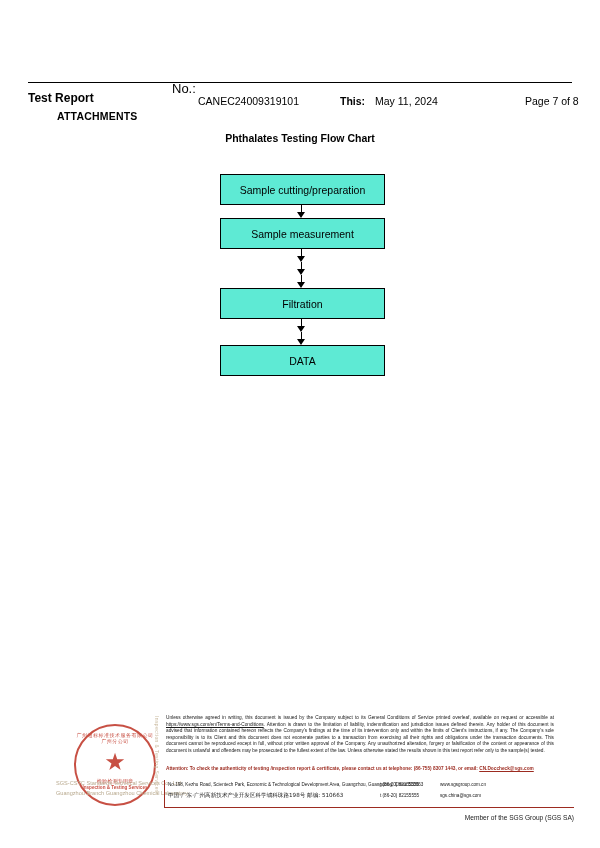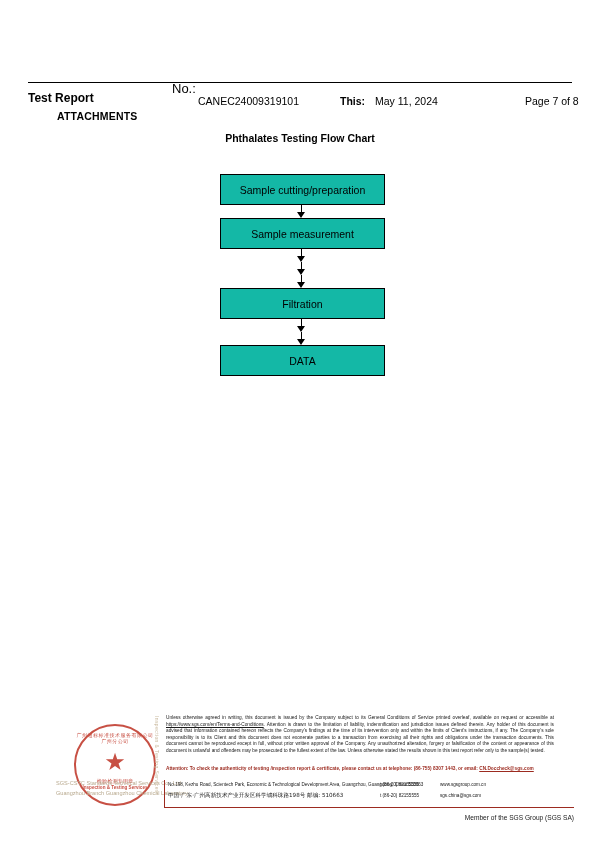--- a/index.html
+++ b/index.html
@@ -129,21 +129,21 @@
     position: absolute;
     left: 220px;
     top: 174px;
     width: 165px;
   }
   .flow-node {
     box-sizing: border-box;
     width: 165px;
     height: 31px;
     border: 1.3px solid #000000;
-    background: #14b8a6;
+    background: #5eead4;
     display: flex;
     align-items: center;
     justify-content: center;
     font-size: 10.5px;
     color: #000000;
   }
   .flow-arrow {
     position: relative;
     width: 165px;
     height: 13px;

